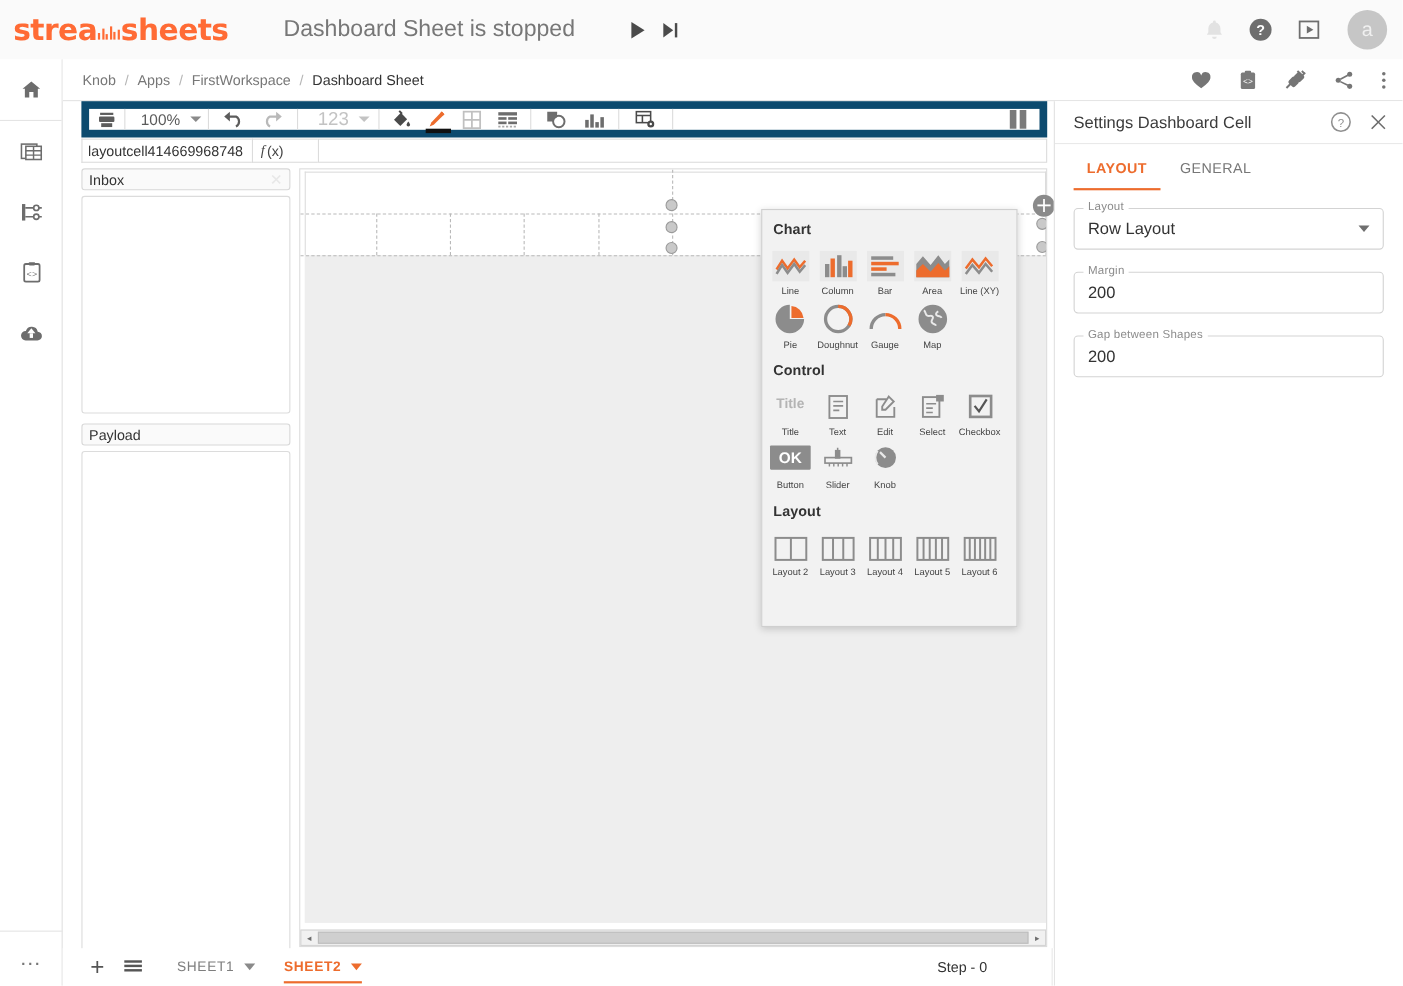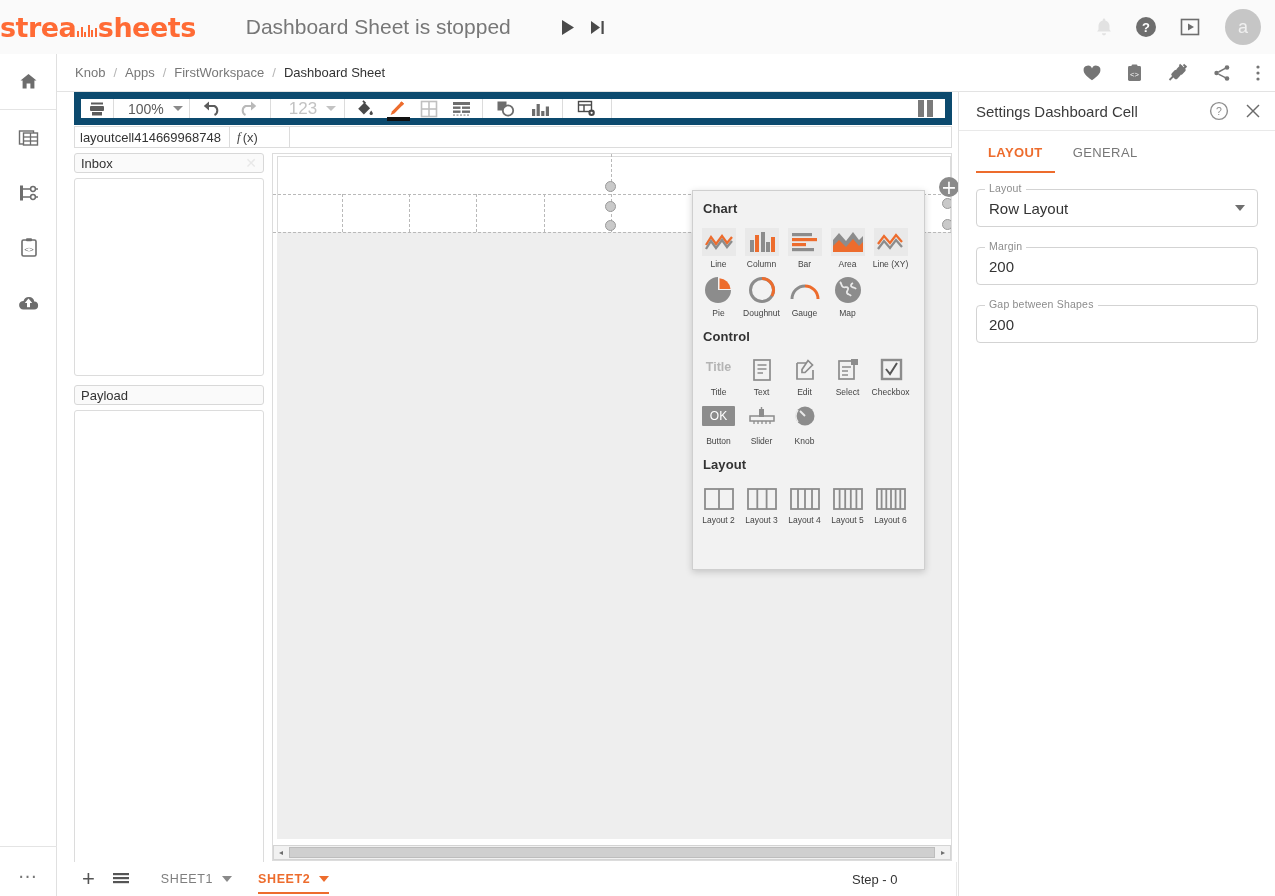--- a/index.html
+++ b/index.html
@@ -13,20 +13,21 @@
     position:relative;
     -webkit-font-smoothing:antialiased;
   }
   
   #topbar {
     position:absolute; left:0; top:0; width:1275px; height:54px;
     background:#fafafa;
     display:flex; align-items:center;
   }
   #logo {
+    margin-left:12px;
     font-size:27px; font-weight:bold; color:#ff6b35;
     letter-spacing:-0.5px;
     display:flex; align-items:baseline;
     font-family:"DejaVu Sans", sans-serif;
   }
   .logo-bars { display:inline-flex; align-items:flex-end; height:13px; margin:0 1px 1px 1px; gap:1.5px; }
   .logo-bars i { display:block; width:2px; background:#ff6b35; }
   #sheet-status {
     margin-left:50px; font-size:21px; color:#777; font-weight:400;
   }
@@ -721,21 +722,21 @@
             <rect x="5" y="4" width="19" height="19" fill="none" stroke="#8c8c8c" stroke-width="2.4"></rect>
             <polyline points="9,13 13,18 20,7" fill="none" stroke="#555" stroke-width="2"></polyline>
           </svg>
       </div>
       <div class="dd-label">Checkbox</div>
     </div>
   </div>
   <div class="dd-row">
     <div class="dd-cell">
       <div class="dd-glyph" style="align-items:center">
-        <span style="display:inline-block; background:#8c8c8c; color:#fff; font-size:12px; font-weight:normal; padding:3px 8px; border-radius:1px;">OK</span>
+        <span style="display:inline-block; background:#8c8c8c; color:#fff; font-size:14px; font-weight:bold; padding:3px 8px; border-radius:1px;">OK</span>
       </div>
       <div class="dd-label">Button</div>
     </div>
     <div class="dd-cell">
       <div class="dd-glyph" style="align-items:center">
         <svg width="30" height="22" viewBox="0 0 30 22">
             <rect x="3" y="11" width="24" height="5" fill="none" stroke="#8c8c8c" stroke-width="1.5"></rect>
             <g stroke="#8c8c8c" stroke-width="1.3">
               <line x1="7" y1="16" x2="7" y2="19"></line>
               <line x1="11" y1="16" x2="11" y2="19"></line>

